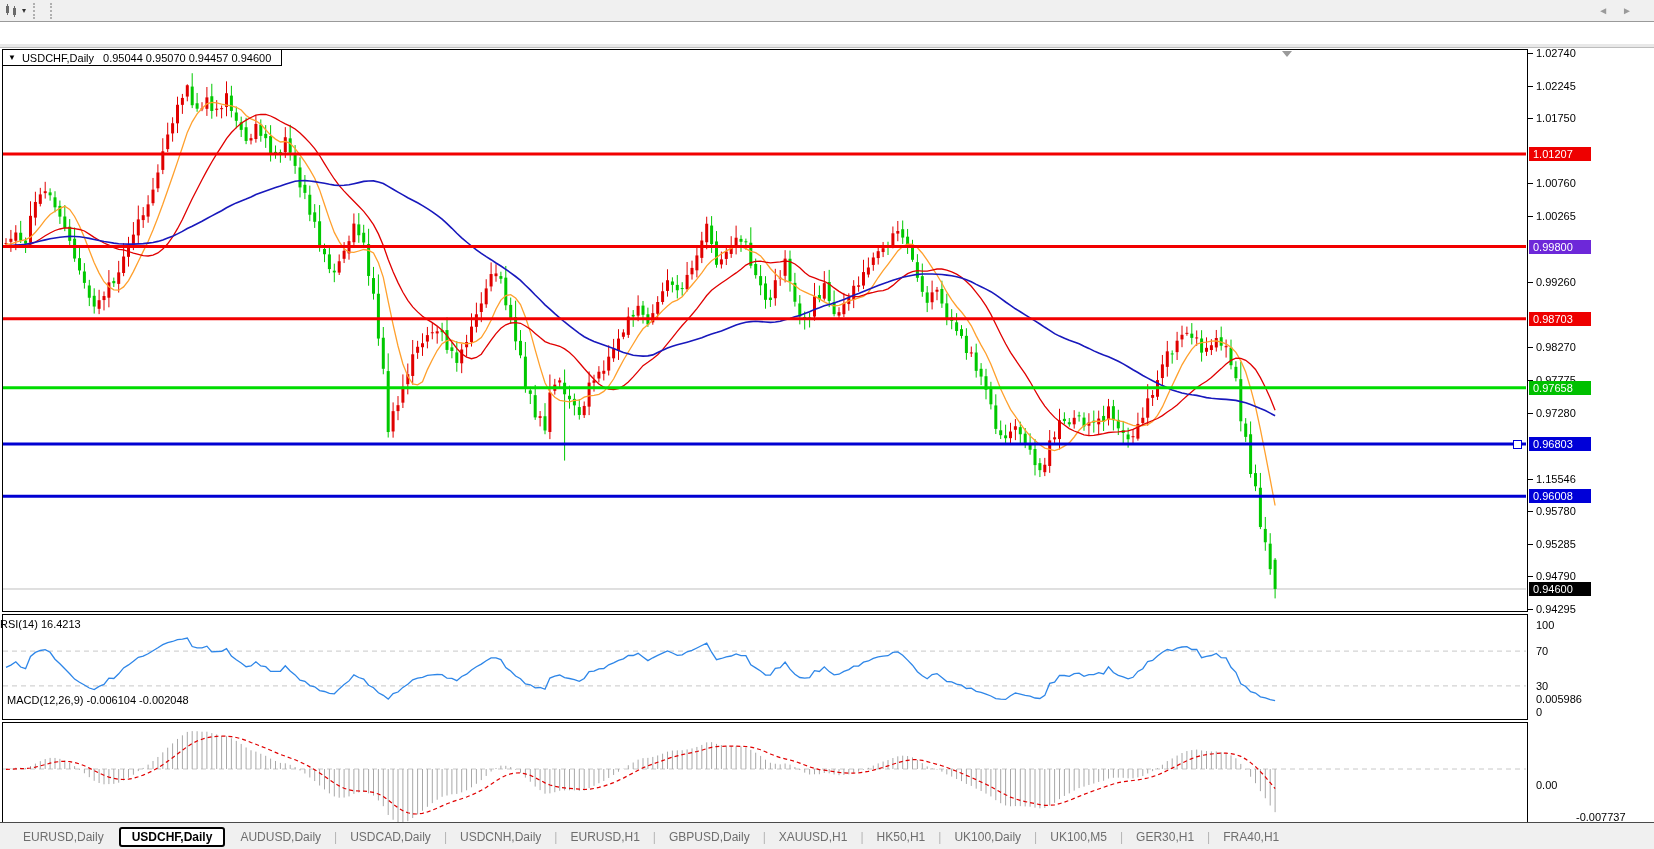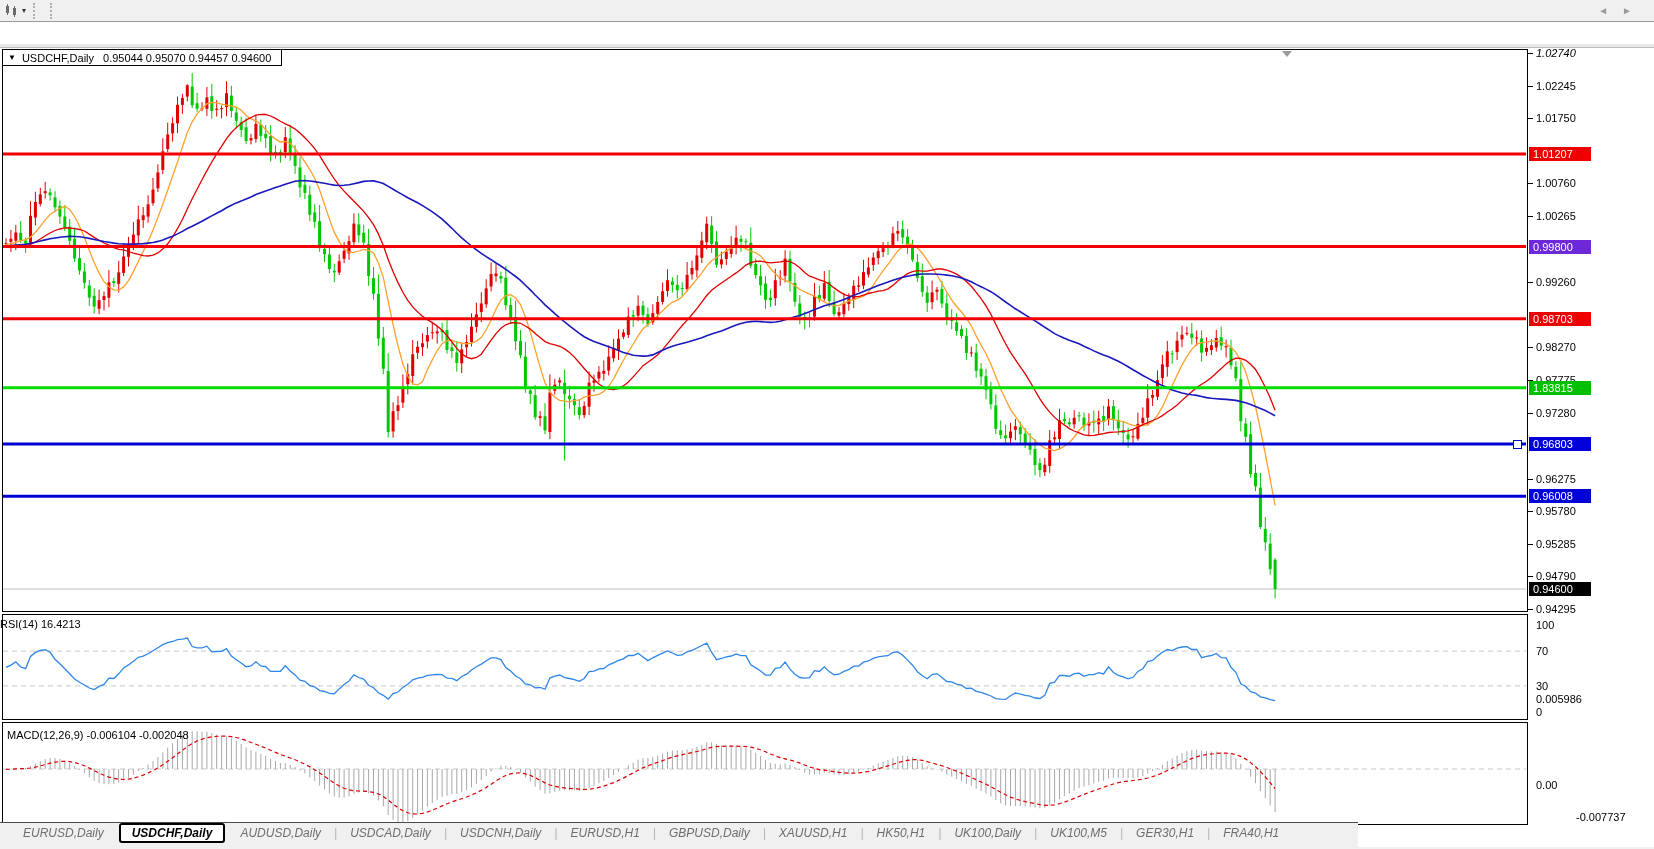--- a/index.html
+++ b/index.html
@@ -47,23 +47,23 @@
   .ytickmark{position:absolute;left:1528px;width:5px;height:1px;background:#000;z-index:6;}
   .badge{
     position:absolute;left:1529px;z-index:7;font-size:11px;color:#fff;
     padding:0px 4px;height:14px;line-height:14px;transform:translateY(-50%);
     min-width:54px;white-space:nowrap;
   }
   .line-grip{position:absolute;width:7px;height:7px;background:#fff;border:1px solid #0000d8;z-index:6;}
   .xtick{position:absolute;top:805px;z-index:6;font-size:11px;color:#000;transform:translateX(-50%);white-space:nowrap;}
   
   .tabbar{
-    position:absolute;left:0;top:822px;width:1358px;height:25px;box-sizing:border-box;
-    background:#f0f0f0;border-top:1px solid #4a4a4a;display:flex;align-items:flex-start;
-    font-size:12px;color:#6e6e6e;z-index:10;font-style:italic;
+    position:absolute;left:0;top:822px;width:1654px;height:25px;box-sizing:border-box;
+    background:#f0f0f0;border-top:1px solid #4a4a4a;display:flex;align-items:flex-end;
+    font-size:12px;color:#6e6e6e;z-index:10;
   }
   .tab{padding:2px 13px;white-space:nowrap;cursor:default;}
   .tab.active{
     background:#fff;border:2px solid #000;border-radius:3px;color:#000;font-weight:bold;
     padding:1px 11px;margin:0 2px;
   }
   .tabsep{color:#b4b4b4;font-size:12px;}
   .tab-arrows{position:absolute;right:8px;top:5px;color:#9a9a9a;font-size:10px;letter-spacing:14px;z-index:11;}
   .bottomstrip{position:absolute;left:0;top:847px;width:1654px;height:2px;background:#f0f0f0;z-index:10;}
 </style>
@@ -932,55 +932,55 @@
 
   <div class="title-box">
     <span class="tb-arrow">▼</span>
     <span>USDCHF,Daily</span>
     <span class="tb-vals">0.95044 0.95070 0.94457 0.94600</span>
   </div>
 
   <div class="shift-marker" style="left:1282px;top:29px;"></div>
 
   <div class="ind-label" style="left:0;top:596px;">RSI(14) 16.4213</div>
-  <div class="ind-label" style="left:7px;top:707px;">MACD(12,26,9) -0.006104 -0.002048</div>
+  <div class="ind-label" style="left:7px;top:672px;">MACD(12,26,9) -0.006104 -0.002048</div>
 
   <div id="axis-overlay">
       <div class="ytickmark" style="top:31px;"></div>
-      <div class="ytick" style="top:31px;font-style:italic;">1.02740</div>
+      <div class="ytick" style="top:31px;">1.02740</div>
       <div class="ytickmark" style="top:64px;"></div>
       <div class="ytick" style="top:64px;">1.02245</div>
       <div class="ytickmark" style="top:96px;"></div>
       <div class="ytick" style="top:96px;">1.01750</div>
       <div class="ytickmark" style="top:161px;"></div>
       <div class="ytick" style="top:161px;">1.00760</div>
       <div class="ytickmark" style="top:194px;"></div>
       <div class="ytick" style="top:194px;">1.00265</div>
       <div class="ytickmark" style="top:260px;"></div>
       <div class="ytick" style="top:260px;">0.99260</div>
       <div class="ytickmark" style="top:325px;"></div>
       <div class="ytick" style="top:325px;">0.98270</div>
       <div class="ytickmark" style="top:358px;"></div>
       <div class="ytick" style="top:358px;">0.97775</div>
       <div class="ytickmark" style="top:391px;"></div>
       <div class="ytick" style="top:391px;">0.97280</div>
       <div class="ytickmark" style="top:457px;"></div>
-      <div class="ytick" style="top:457px;">0.96275</div>
+      <div class="ytick" style="top:457px;">1.15546</div>
       <div class="ytickmark" style="top:489px;"></div>
       <div class="ytick" style="top:489px;">0.95780</div>
       <div class="ytickmark" style="top:522px;"></div>
       <div class="ytick" style="top:522px;">0.95285</div>
       <div class="ytickmark" style="top:554px;"></div>
       <div class="ytick" style="top:554px;">0.94790</div>
       <div class="ytickmark" style="top:587px;"></div>
       <div class="ytick" style="top:587px;">0.94295</div>
       <div class="badge" style="top:132px;background:#ee0000;">1.01207</div>
       <div class="badge" style="top:225px;background:#6d28d9;">0.99800</div>
       <div class="badge" style="top:297px;background:#ee0000;">0.98703</div>
-      <div class="badge" style="top:366px;background:#00c000;">1.83815</div>
+      <div class="badge" style="top:366px;background:#00c000;">0.97658</div>
       <div class="badge" style="top:422px;background:#0000d8;">0.96803</div>
       <div class="badge" style="top:474px;background:#0000d8;">0.96008</div>
       <div class="badge" style="top:567px;background:#000000;">0.94600</div>
       <div class="line-grip" style="left:1513px;top:418px;"></div>
       <div class="ytick" style="top:603px;">100</div>
       <div class="ytick" style="top:629px;">70</div>
       <div class="ytick" style="top:664px;">30</div>
       <div class="ytick" style="top:690px;">0</div>
       <div class="ytick" style="top:677px;">0.005986</div>
       <div class="ytick" style="top:747px;margin-top:16px;">0.00</div>

